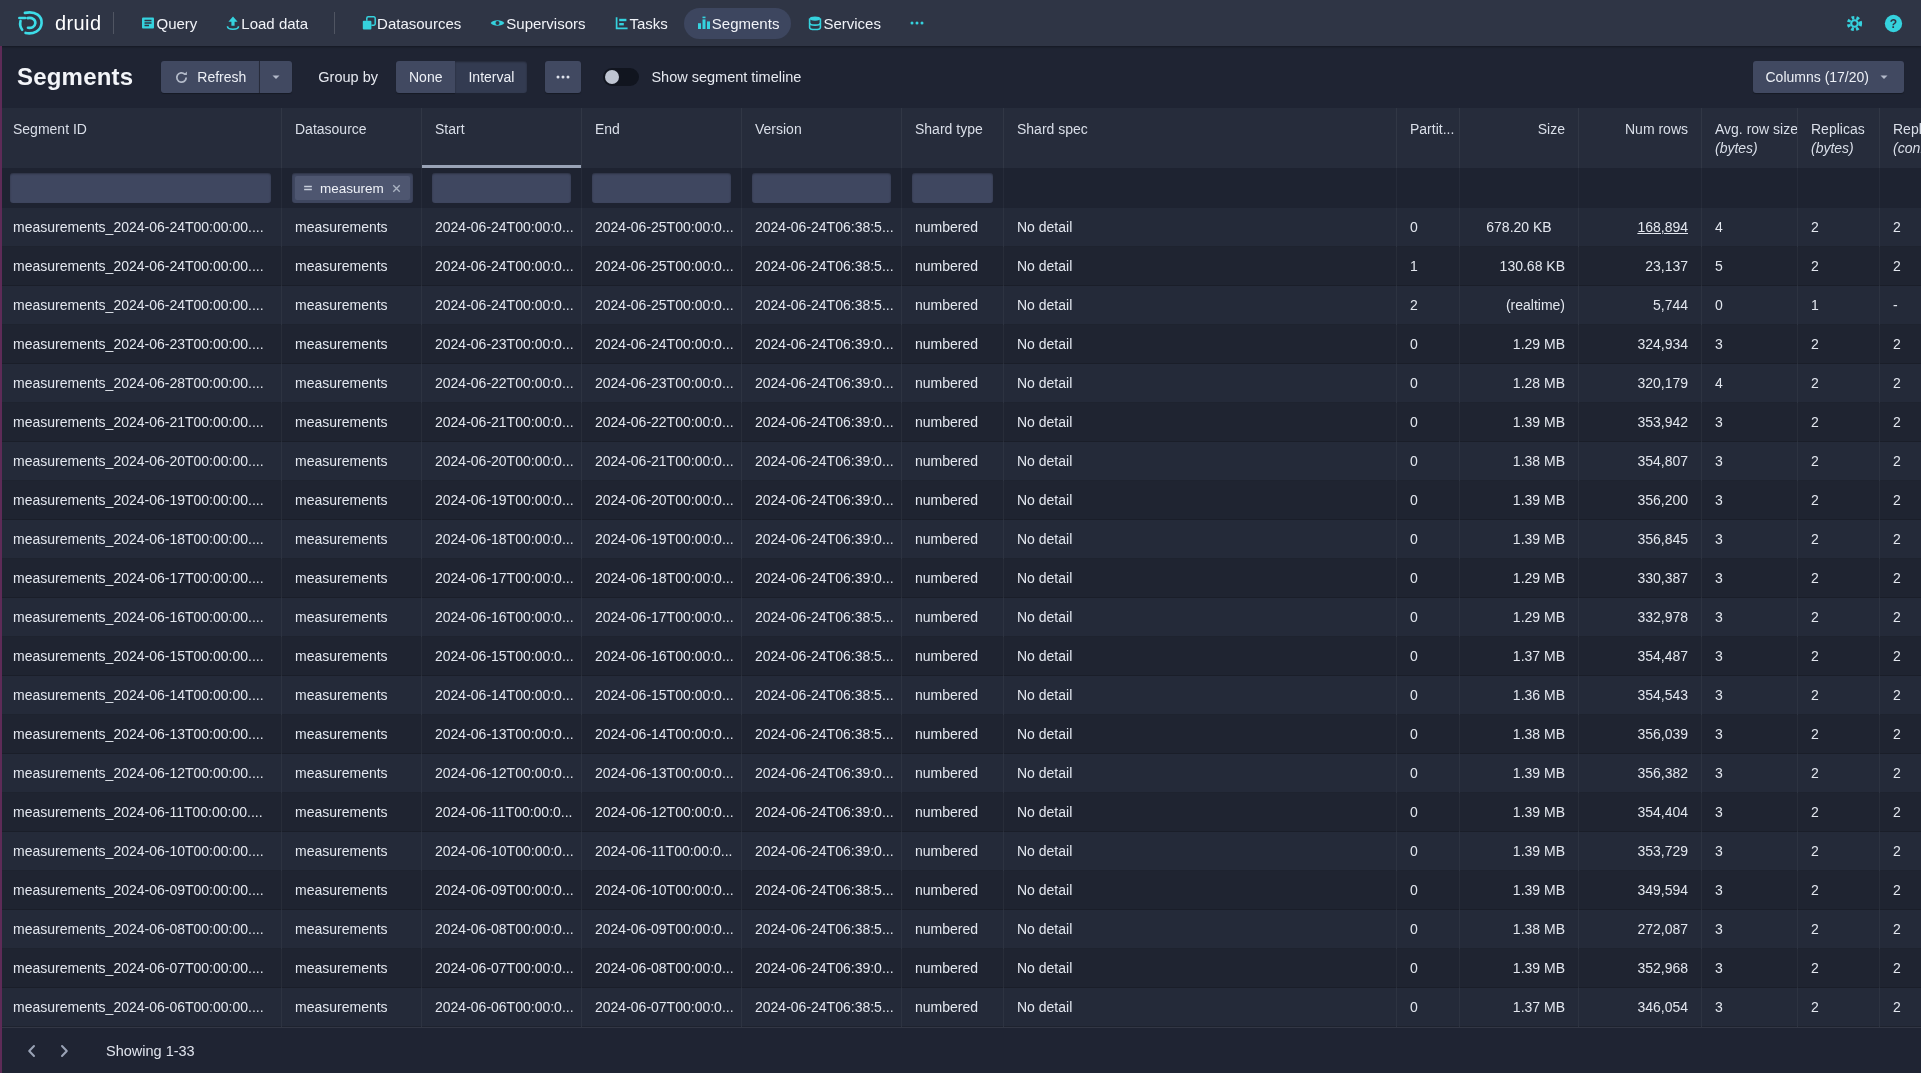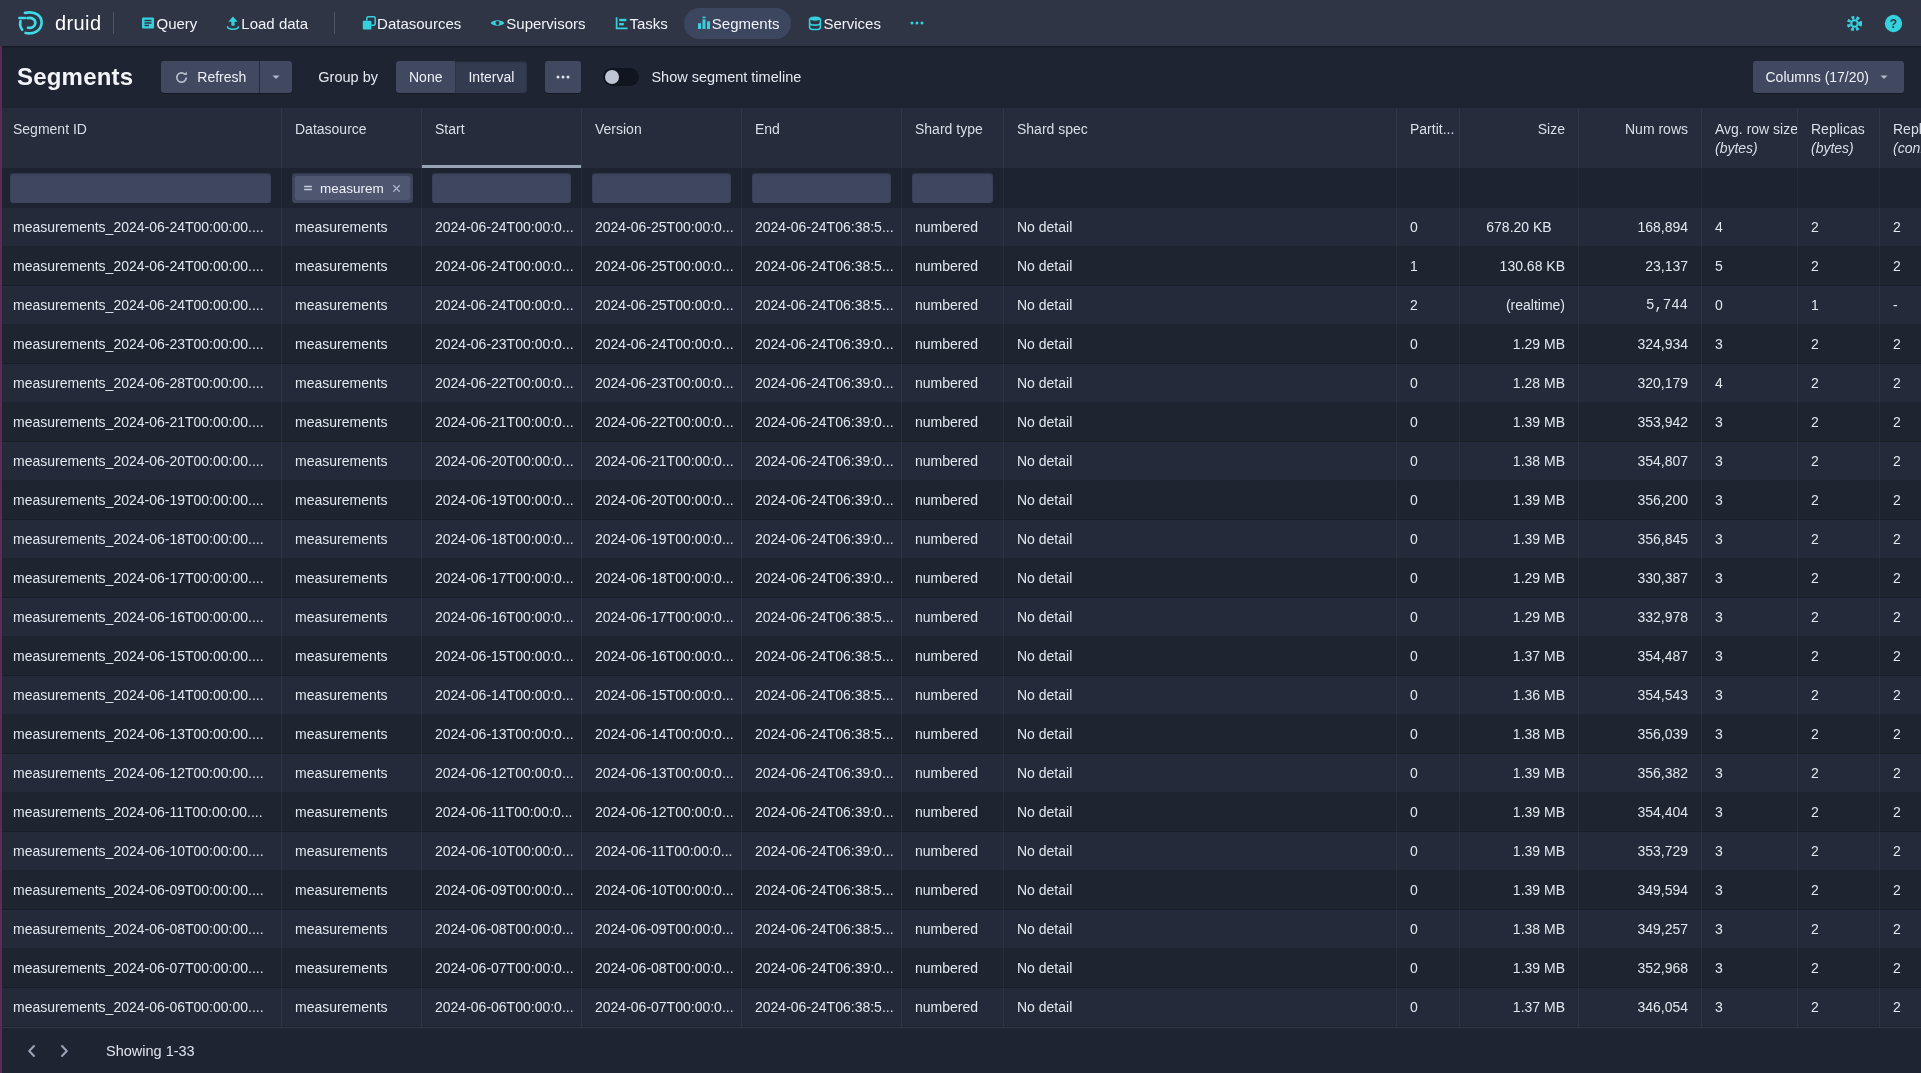--- a/index.html
+++ b/index.html
@@ -233,22 +233,22 @@
           </svg>
       </span>
     </button>
   </div>
 
   <div class="table">
     <div class="thead" id="thead">
         <div class="th" style="width: 282px;"><span>Segment ID</span></div>
         <div class="th" style="width: 140px;"><span>Datasource</span></div>
         <div class="th sorted" style="width: 160px;"><span>Start</span></div>
+        <div class="th" style="width: 160px;"><span>End</span></div>
         <div class="th" style="width: 160px;"><span>Version</span></div>
-        <div class="th" style="width: 160px;"><span>End</span></div>
         <div class="th" style="width: 102px;"><span>Shard type</span></div>
         <div class="th" style="width: 393px;"><span>Shard spec</span></div>
         <div class="th" style="width: 63px;"><span>Partit...</span></div>
         <div class="th right" style="width: 119px;"><span>Size</span></div>
         <div class="th right" style="width: 123px;"><span>Num rows</span></div>
         <div class="th" style="width: 96px;"><span>Avg. row size</span><span class="sub">(bytes)</span></div>
         <div class="th" style="width: 82px;"><span>Replicas</span><span class="sub">(bytes)</span></div>
         <div class="th" style="width: 130px;"><span>Replication factor</span><span class="sub">(configured)</span></div>
       </div>
     <div class="frow" id="frow">
@@ -296,21 +296,21 @@
         <div class="tr">
           <div class="td" style="width: 282px;">measurements_2024-06-24T00:00:00....</div>
           <div class="td" style="width: 140px;">measurements</div>
           <div class="td" style="width: 160px;">2024-06-24T00:00:0...</div>
           <div class="td" style="width: 160px;">2024-06-25T00:00:0...</div>
           <div class="td" style="width: 160px;">2024-06-24T06:38:5...</div>
           <div class="td" style="width: 102px;">numbered</div>
           <div class="td" style="width: 393px;">No detail</div>
           <div class="td" style="width: 63px;">0</div>
           <div class="td right" style="width: 119px; text-align: center;">678.20 KB</div>
-          <div class="td right" style="width: 123px;">168,894</div>
+          <div class="td right" style="width: 123px; text-decoration: underline;">168,894</div>
           <div class="td" style="width: 96px;">4</div>
           <div class="td" style="width: 82px;">2</div>
           <div class="td" style="width: 130px;">2</div>
         </div>
         <div class="tr">
           <div class="td" style="width: 282px;">measurements_2024-06-24T00:00:00....</div>
           <div class="td" style="width: 140px;">measurements</div>
           <div class="td" style="width: 160px;">2024-06-24T00:00:0...</div>
           <div class="td" style="width: 160px;">2024-06-25T00:00:0...</div>
           <div class="td" style="width: 160px;">2024-06-24T06:38:5...</div>
@@ -326,21 +326,21 @@
         <div class="tr">
           <div class="td" style="width: 282px;">measurements_2024-06-24T00:00:00....</div>
           <div class="td" style="width: 140px;">measurements</div>
           <div class="td" style="width: 160px;">2024-06-24T00:00:0...</div>
           <div class="td" style="width: 160px;">2024-06-25T00:00:0...</div>
           <div class="td" style="width: 160px;">2024-06-24T06:38:5...</div>
           <div class="td" style="width: 102px;">numbered</div>
           <div class="td" style="width: 393px;">No detail</div>
           <div class="td" style="width: 63px;">2</div>
           <div class="td right" style="width: 119px;">(realtime)</div>
-          <div class="td right" style="width: 123px; font-family: Liberation Mono, monospace;">5,744</div>
+          <div class="td right" style="width: 123px;">5,744</div>
           <div class="td" style="width: 96px;">0</div>
           <div class="td" style="width: 82px;">1</div>
           <div class="td" style="width: 130px;">-</div>
         </div>
         <div class="tr">
           <div class="td" style="width: 282px;">measurements_2024-06-23T00:00:00....</div>
           <div class="td" style="width: 140px;">measurements</div>
           <div class="td" style="width: 160px;">2024-06-23T00:00:0...</div>
           <div class="td" style="width: 160px;">2024-06-24T00:00:0...</div>
           <div class="td" style="width: 160px;">2024-06-24T06:39:0...</div>
@@ -566,21 +566,21 @@
         <div class="tr">
           <div class="td" style="width: 282px;">measurements_2024-06-08T00:00:00....</div>
           <div class="td" style="width: 140px;">measurements</div>
           <div class="td" style="width: 160px;">2024-06-08T00:00:0...</div>
           <div class="td" style="width: 160px;">2024-06-09T00:00:0...</div>
           <div class="td" style="width: 160px;">2024-06-24T06:38:5...</div>
           <div class="td" style="width: 102px;">numbered</div>
           <div class="td" style="width: 393px;">No detail</div>
           <div class="td" style="width: 63px;">0</div>
           <div class="td right" style="width: 119px;">1.38 MB</div>
-          <div class="td right" style="width: 123px;">349,257</div>
+          <div class="td right" style="width: 123px;">272,087</div>
           <div class="td" style="width: 96px;">3</div>
           <div class="td" style="width: 82px;">2</div>
           <div class="td" style="width: 130px;">2</div>
         </div>
         <div class="tr">
           <div class="td" style="width: 282px;">measurements_2024-06-07T00:00:00....</div>
           <div class="td" style="width: 140px;">measurements</div>
           <div class="td" style="width: 160px;">2024-06-07T00:00:0...</div>
           <div class="td" style="width: 160px;">2024-06-08T00:00:0...</div>
           <div class="td" style="width: 160px;">2024-06-24T06:39:0...</div>

